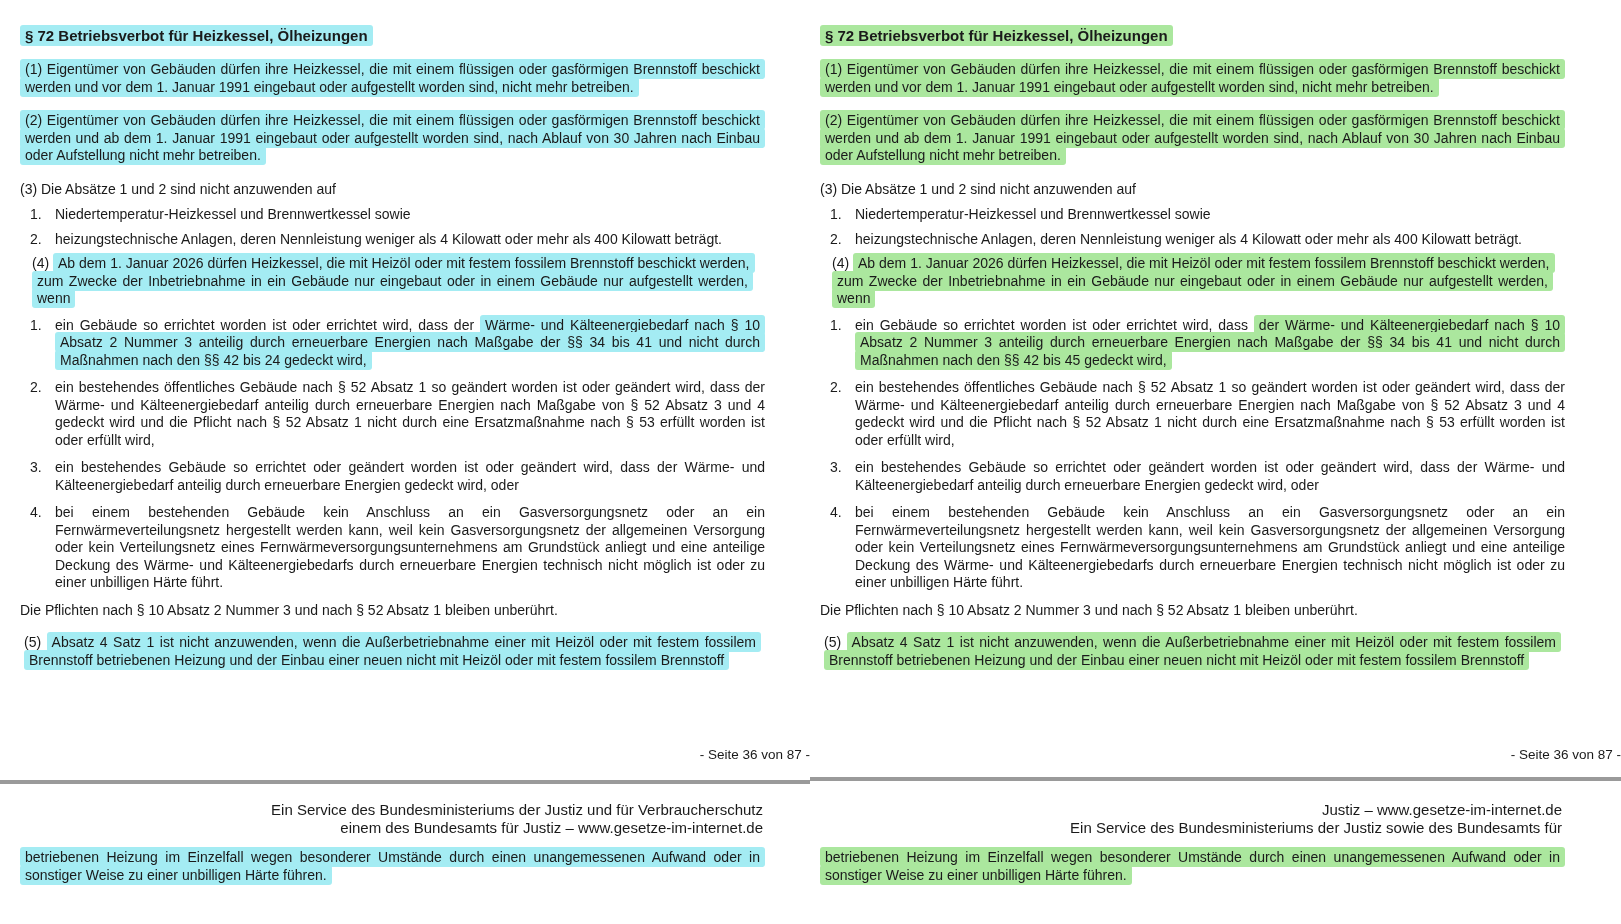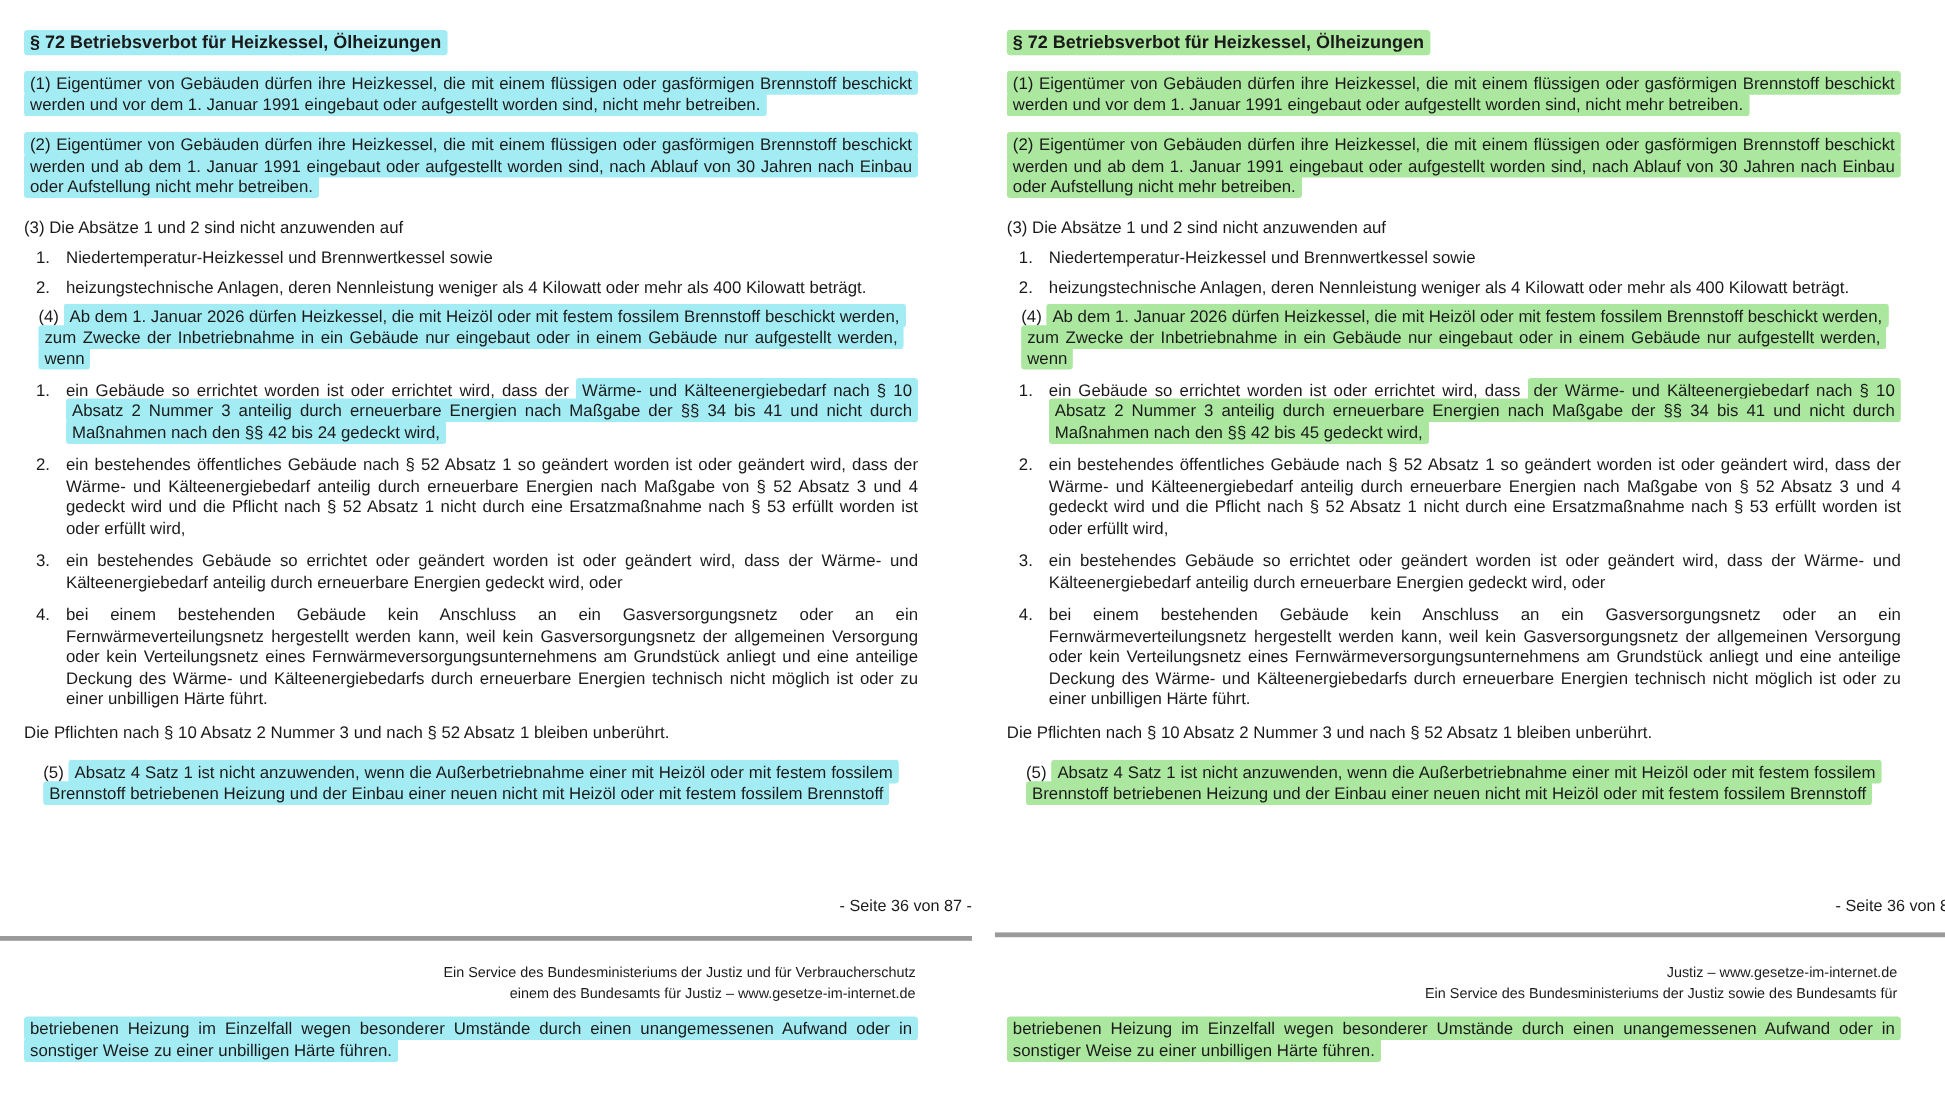--- a/index.html
+++ b/index.html
@@ -6,21 +6,21 @@
   html, body { margin: 0; padding: 0; }
   body {
     width: 1621px; height: 924px;
     background: #ffffff;
     color: #1a1a1a;
     font-family: "Liberation Sans", "DejaVu Sans", sans-serif;
     font-size: 14px;
     line-height: 17.5px;
     overflow: hidden;
   }
-  .spread { display: flex; width: 1621px; height: 924px; gap: 19px; }
+  .spread { display: flex; width: 1621px; height: 924px; }
 
   .page {
     position: relative;
     flex: 0 0 auto;
     width: 810px; height: 924px;
     padding: 27px 45px 0 20px;
     overflow: hidden;
   }
   .page-right { width: 811px; padding: 27px 56px 0 10px; }
 
@@ -37,41 +37,41 @@
     -webkit-box-decoration-break: clone;
     box-decoration-break: clone;
   }
 
   p { margin: 0; }
   .just { text-align: justify; }
   .para { margin: 0 0 16px; }
   .para-intro { margin: 0 0 8px; }
   .para-4 { margin: 0 12px 9px; }
   .para-pflichten { margin: 0 0 15px; }
-  .para-5 { margin: 16px; }
+  .para-5 { margin: 4px; }
 
   ol.list { list-style: none; margin: 0; padding: 0; }
   .list li { position: relative; padding-left: 35px; margin: 0 0 7px; }
   .list-3 { margin-bottom: 21px; }
   .list-4 li { margin-bottom: 10px; }
   .list-4 { margin-bottom: 4px; }
   .num { position: absolute; left: 10px; top: 0; }
 
   .page-num-footer {
     position: absolute; top: 746px; left: 0; right: 0;
     text-align: right; font-size: 13.5px;
   }
   .rule {
     position: absolute; top: 780px; left: 0; right: 0;
     height: 4px; background: var(--rule, #9a9a9a);
   }
   .page-right .rule { top: 777px; }
   .service-footer {
     position: absolute; top: 801px; right: 47px; width: 560px;
-    text-align: right; font-size: 12px; line-height: 18px;
+    text-align: right; font-size: 15px; line-height: 18px;
   }
   .page-right .service-footer { right: 59px; }
   .continuation {
     position: absolute; top: 849px; left: 20px; right: 45px;
     text-align: justify;
   }
   .page-right .continuation { left: 10px; right: 56px; }
 </style>
 </head>
 <body>

